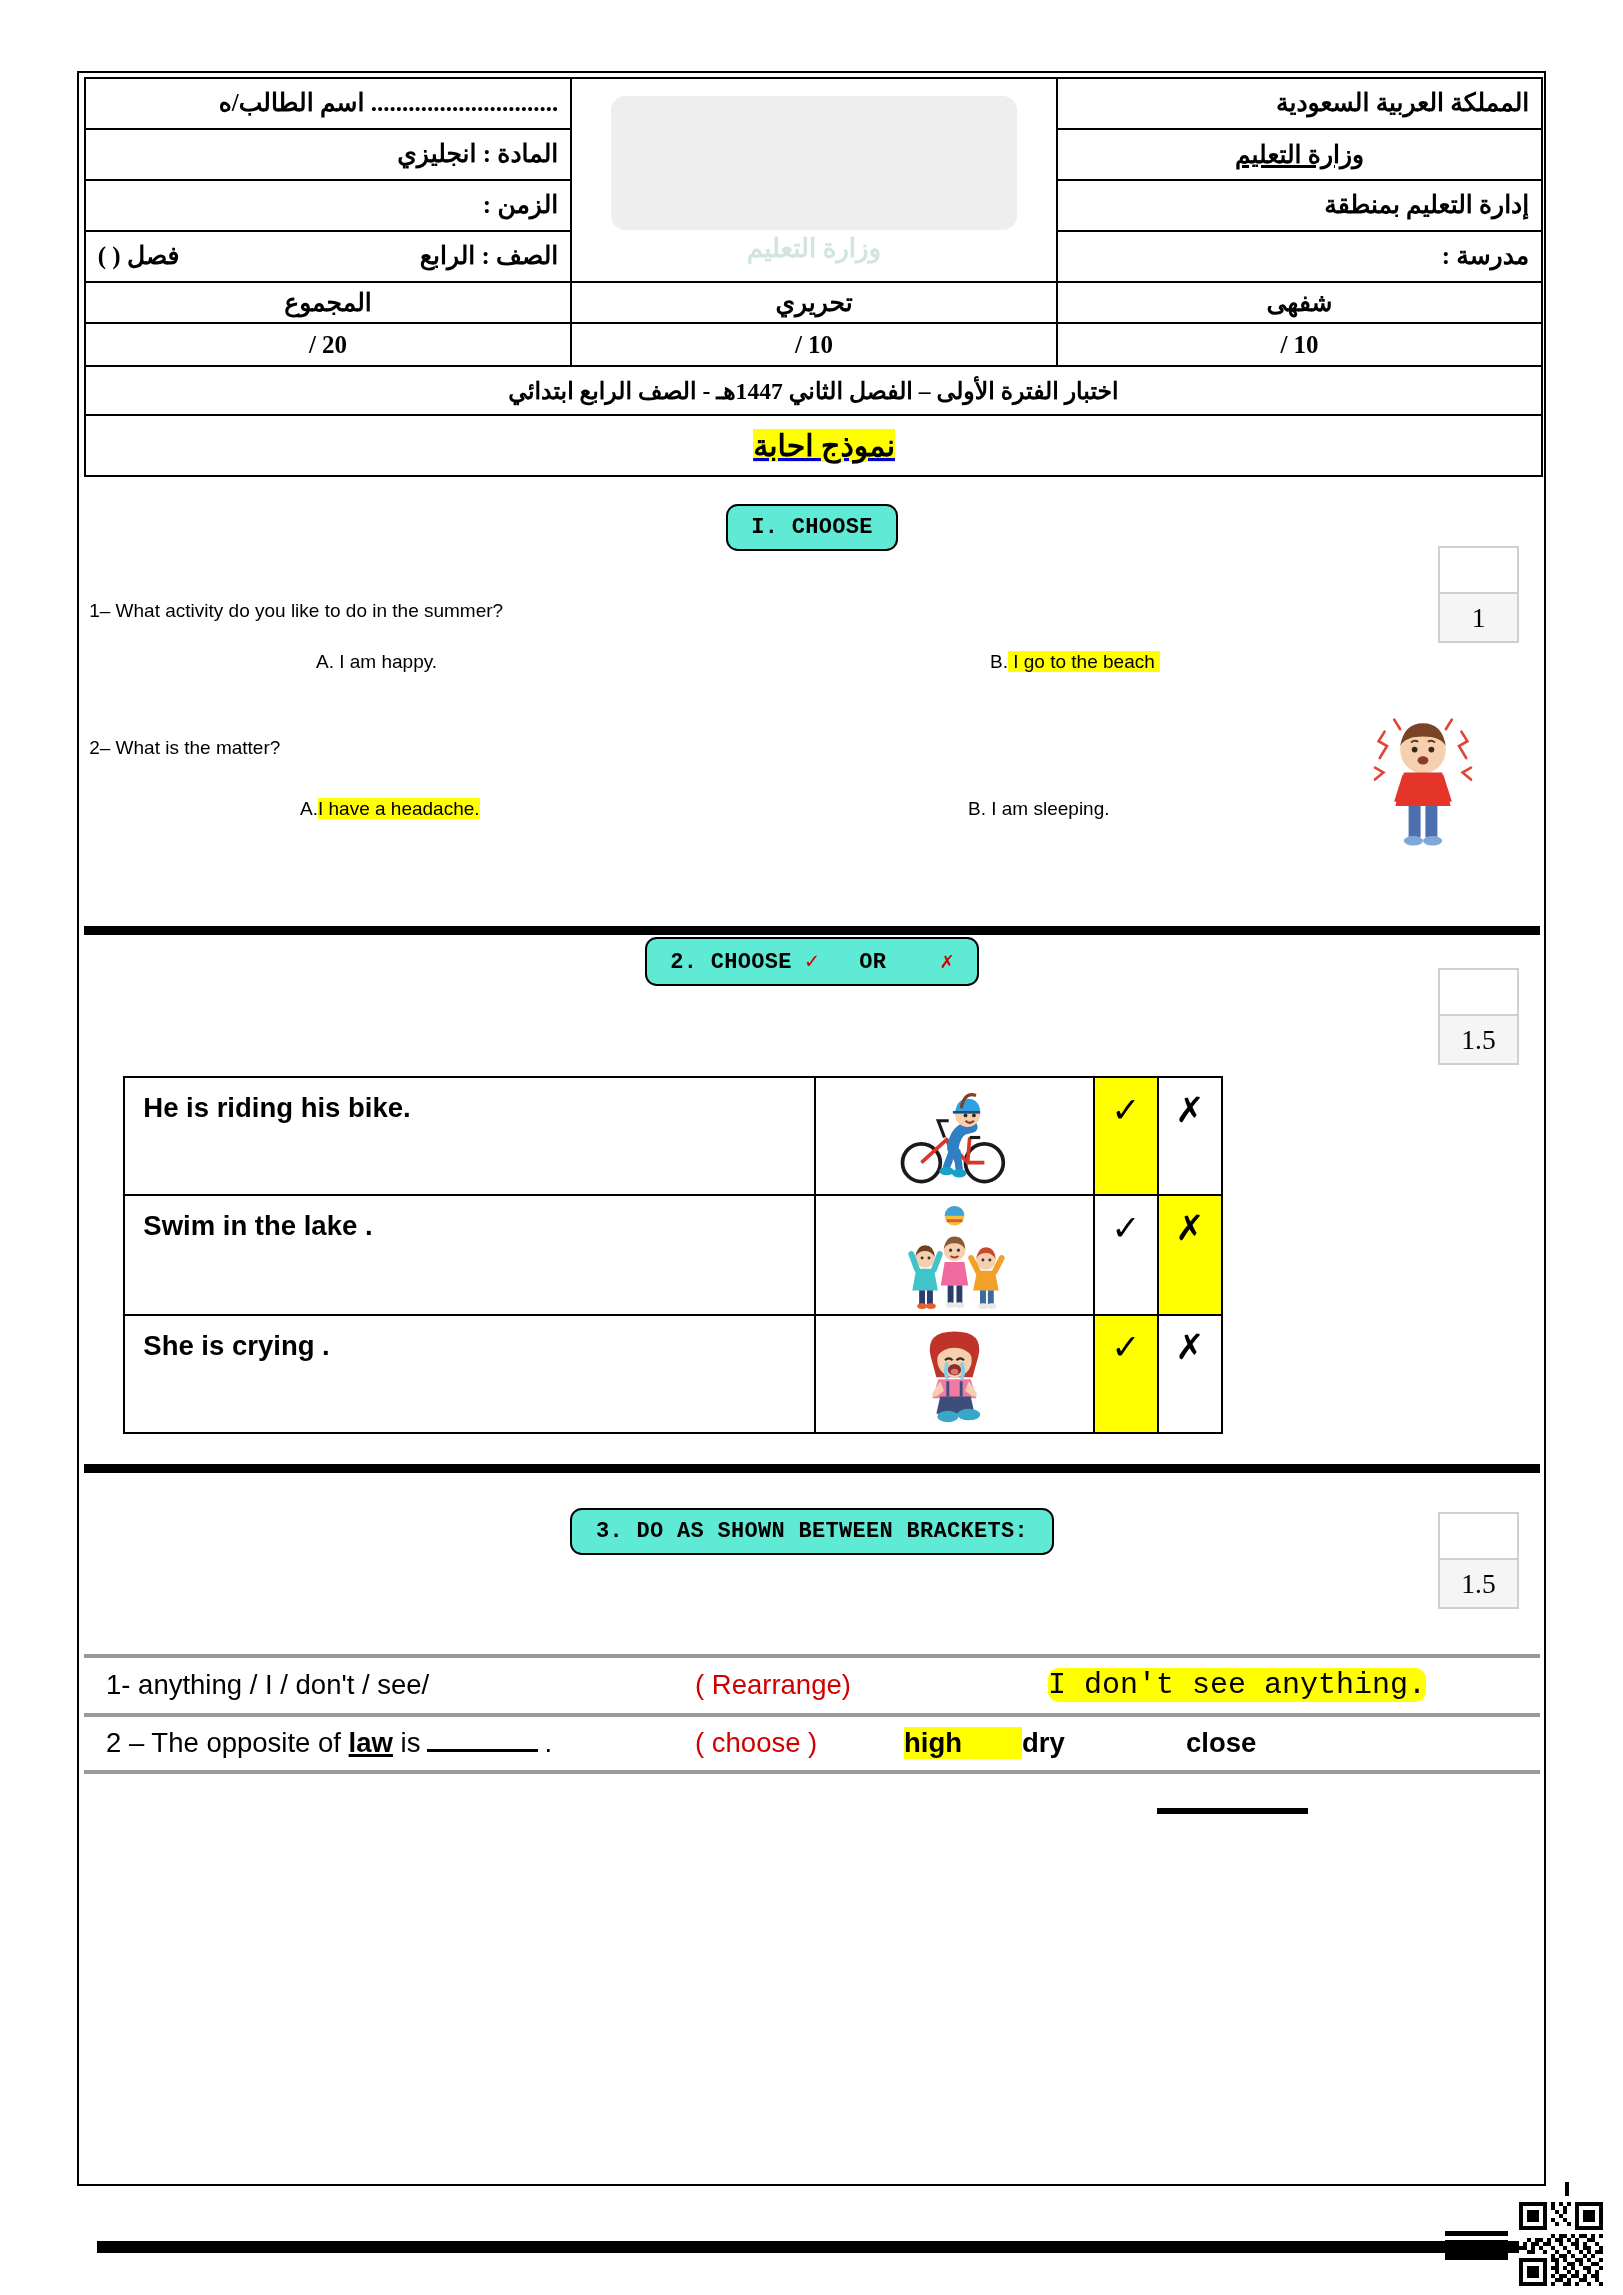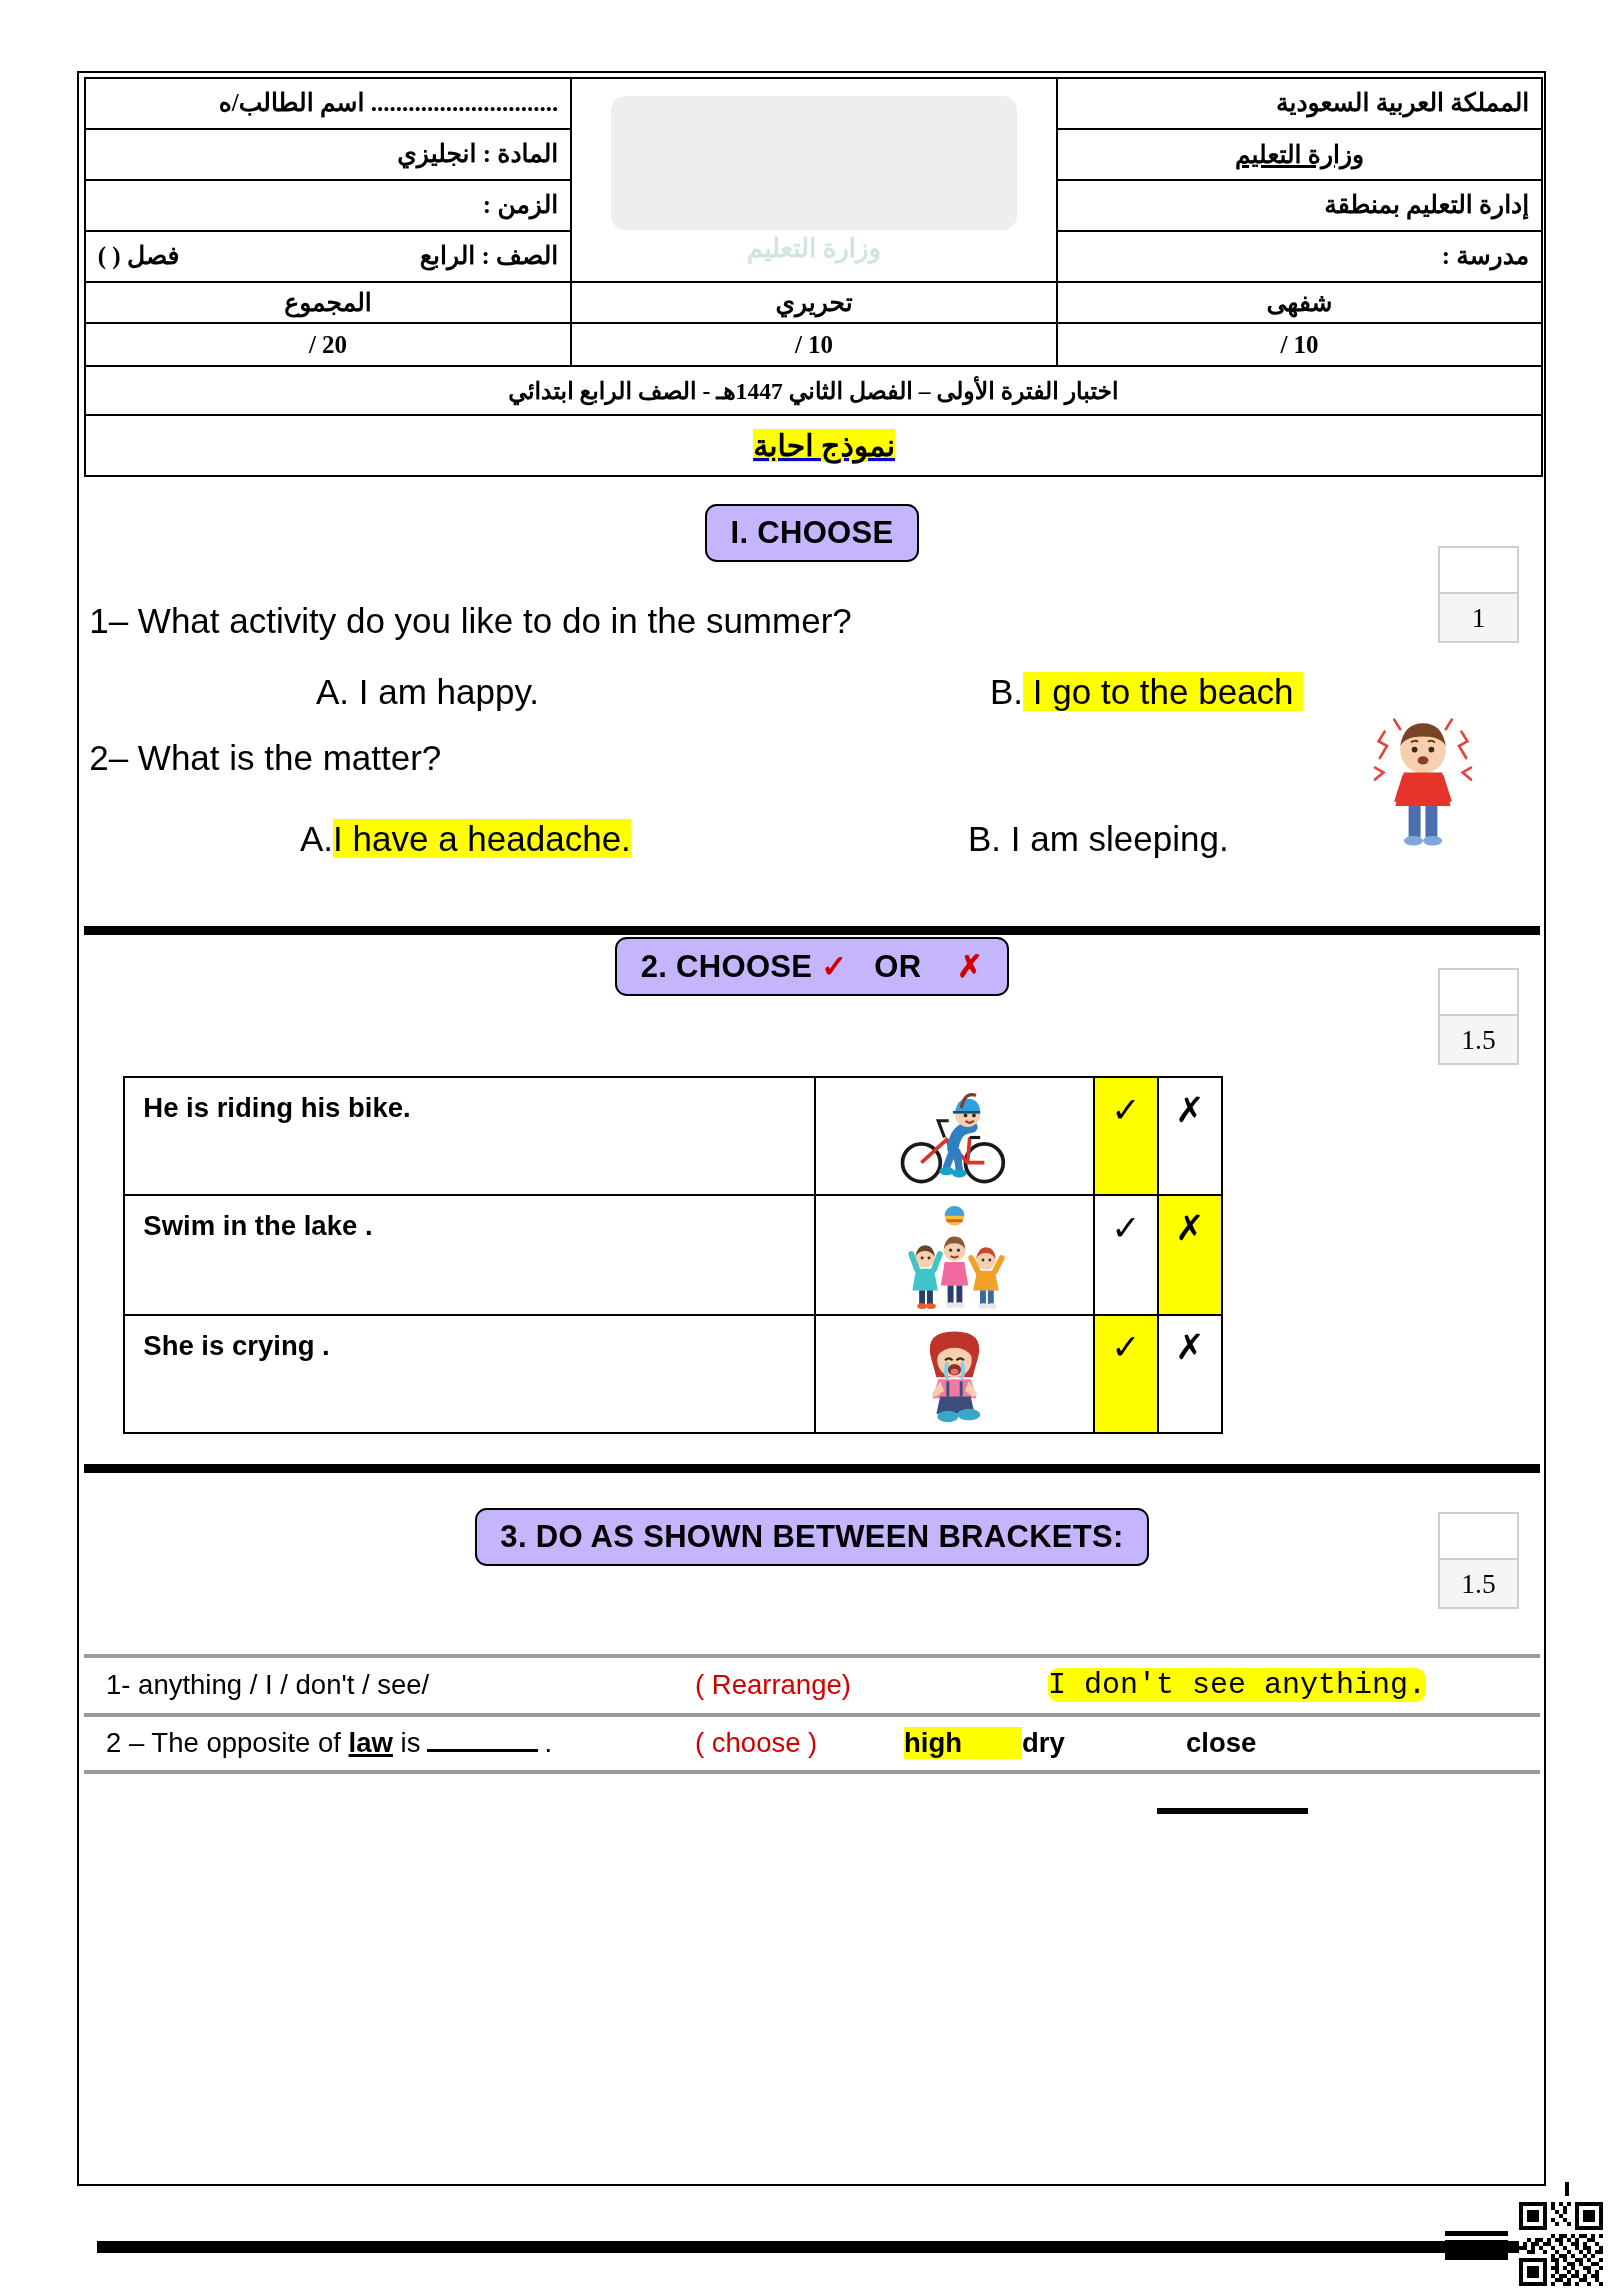--- a/index.html
+++ b/index.html
@@ -36,32 +36,32 @@
        opacity:.85;}
 
   .title-row td{height:47px;}
   .model-row td{height:59px;padding-left:33px;}
   .model-hl{background:#ffff00;font-size:30px;font-weight:700;
        text-decoration:underline;text-decoration-color:#0000cc;text-decoration-thickness:3.3px;}
 
   
   .sec{position:absolute;left:84px;width:1456px;}
 
-  .badge{display:inline-block;border:2.6px solid #000;border-radius:11.8px;background:#c4b5fd;
-     padding:9.2px 23.6px;font-family:Liberation Sans, sans-serif;
-     font-weight:700;font-size:31px;letter-spacing:0.3px;white-space:nowrap;}
+  .badge{display:inline-block;border:2.6px solid #000;border-radius:11.8px;background:#5eead4;
+     padding:9.2px 23.6px;font-family:Liberation Mono, monospace;
+     font-weight:700;font-size:22px;letter-spacing:0.3px;white-space:nowrap;}
   .badge-wrap{width:100%;text-align:center;}
 
   .score{position:absolute;width:77px;border:2px solid #cfcfcf;background:#fff;}
   .score .top{height:44px;border-bottom:2px solid #cfcfcf;}
   .score .bot{height:47px;background:#f5f5f5;display:flex;align-items:center;
      justify-content:center;font-family:"Liberation Serif","DejaVu Serif",serif;
      font-size:27.5px;}
 
-  .q{font-size:35px;line-height:1.25;}
+  .q{font-size:19px;line-height:1.25;}
   .hl{background:#ffff00;}
   .red{color:#d00000;}
   .tick{color:#d00000;font-weight:700;}
 
   .rule{height:9.2px;background:#000;}
   .thinrule{height:3.9px;background:#9a9a9a;}
 
   
   .ct{border-collapse:collapse;table-layout:fixed;width:1100px;margin-left:39px;
       border:2.6px solid #000;}

